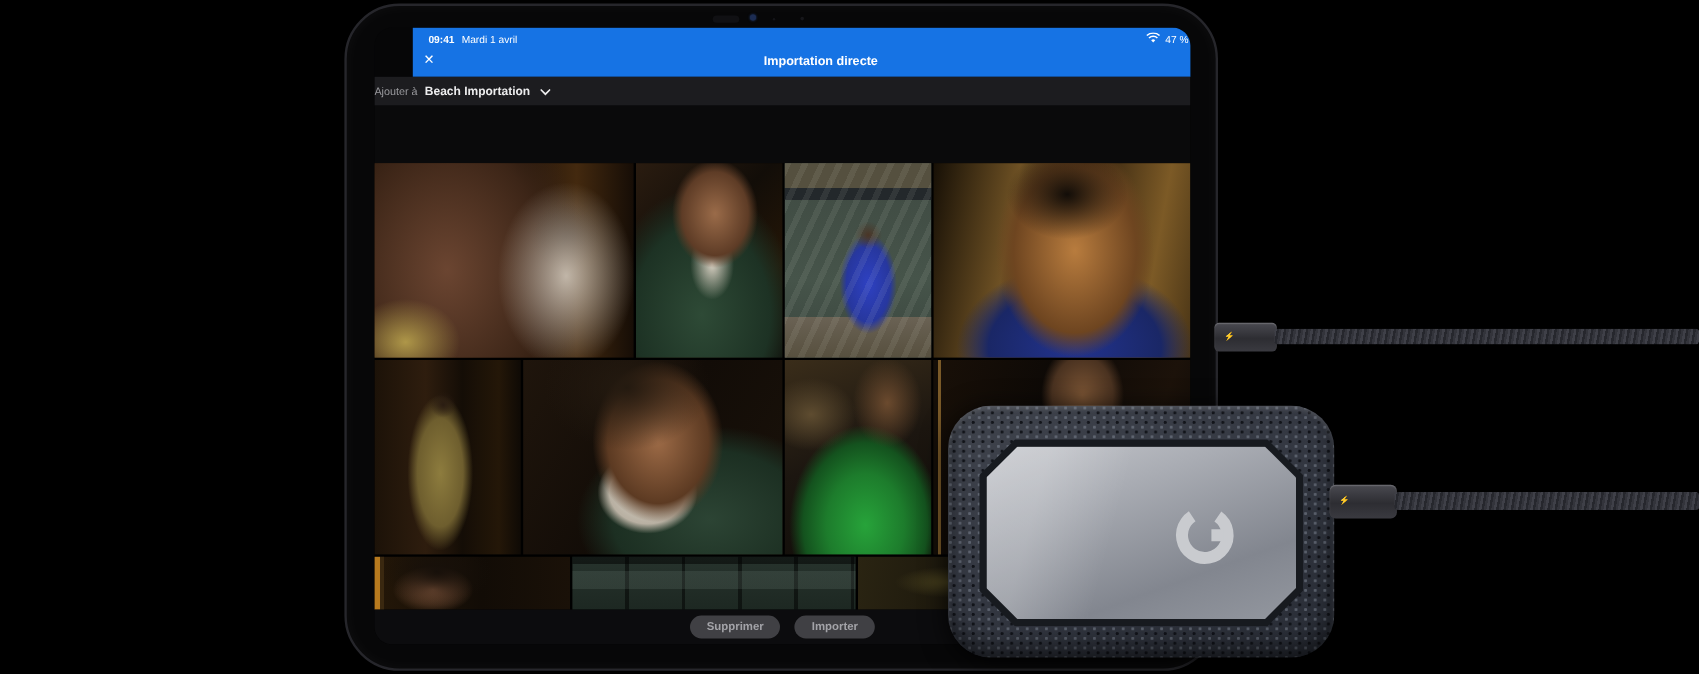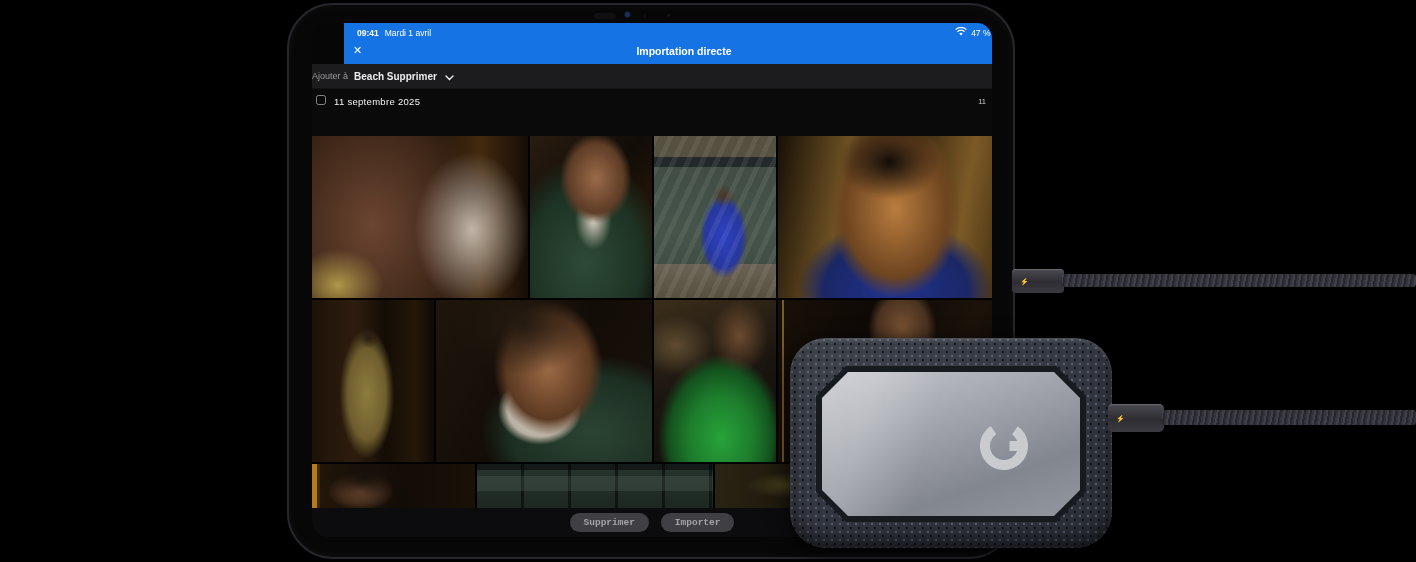--- a/index.html
+++ b/index.html
@@ -115,21 +115,21 @@
     linear-gradient(180deg,#27332d 0%,#1d2822 100%);}
   .t33{width:183px;background:
     radial-gradient(64px 18px at 42% 48%,#4a421e,transparent 72%),
     linear-gradient(100deg,#2a2412 0%,#1a160c 52%,#242010 100%);}
   .t34{width:92px;background:#0b0a08;}
 
   
   .footer{position:absolute;left:0;top:485px;width:100%;height:29px;background:#0c0c0e;
           display:flex;justify-content:center;align-items:flex-start;gap:12px;padding-top:5px;}
   .pill-btn{height:19px;border:none;border-radius:10px;background:#404044;color:#a3a3a8;
-            font-size:9.5px;font-weight:700;font-family:Liberation Mono, monospace;
+            font-size:9.5px;font-weight:700;font-family:Liberation Sans, sans-serif;
             padding:0 14px;line-height:19px;text-align:center;}
 
   
   .connector{position:absolute;border-radius:4px;
      background:linear-gradient(180deg,#4a4a51 0%,#2d2d32 55%,#3a3a40 100%);
      box-shadow:inset 0 1px 1px rgba(255,255,255,.2);}
   .bolt{position:absolute;left:8px;top:50%;transform:translateY(-50%);color:#97979d;font-size:7px;line-height:7px;}
   .cable{position:absolute;border-radius:3px;background:
      repeating-linear-gradient(100deg,#3f4048 0 2px,#26272d 2px 4px,#33343b 4px 6px),
      linear-gradient(180deg,rgba(255,255,255,.18) 0 2px,transparent 3px 70%,rgba(0,0,0,.5) 100%);}
@@ -191,34 +191,29 @@
         </div>
         <div class="titlebar">
           <span class="close-x">✕</span>
           <span class="title">Importation directe</span>
           <span class="more-dots">•••</span>
         </div>
       </div>
 
       <div class="album-bar">
         <span class="album-label">Ajouter à</span>
-        <span class="album-value">Beach Supprimer</span>
+        <span class="album-value">Beach Importation</span>
         <span class="chev">
           <svg width="9" height="6" viewBox="0 0 9 6">
               <polyline points="1,1 4.5,4.5 8,1" fill="none" stroke="#ededee" stroke-width="1.4" stroke-linecap="round"></polyline>
             </svg>
         </span>
       </div>
 
       <div class="list">
-        <div class="src-row">
-          <span class="cbx"></span>
-          <span class="src-label">11 septembre 2025</span>
-          <span class="src-meta">11</span>
-        </div>
       </div>
 
       <div class="grid">
         <div class="grow r1">
           <div class="tile t11"></div>
           <div class="tile t12"></div>
           <div class="tile t13"></div>
           <div class="tile t14"></div>
         </div>
         <div class="grow r2">

